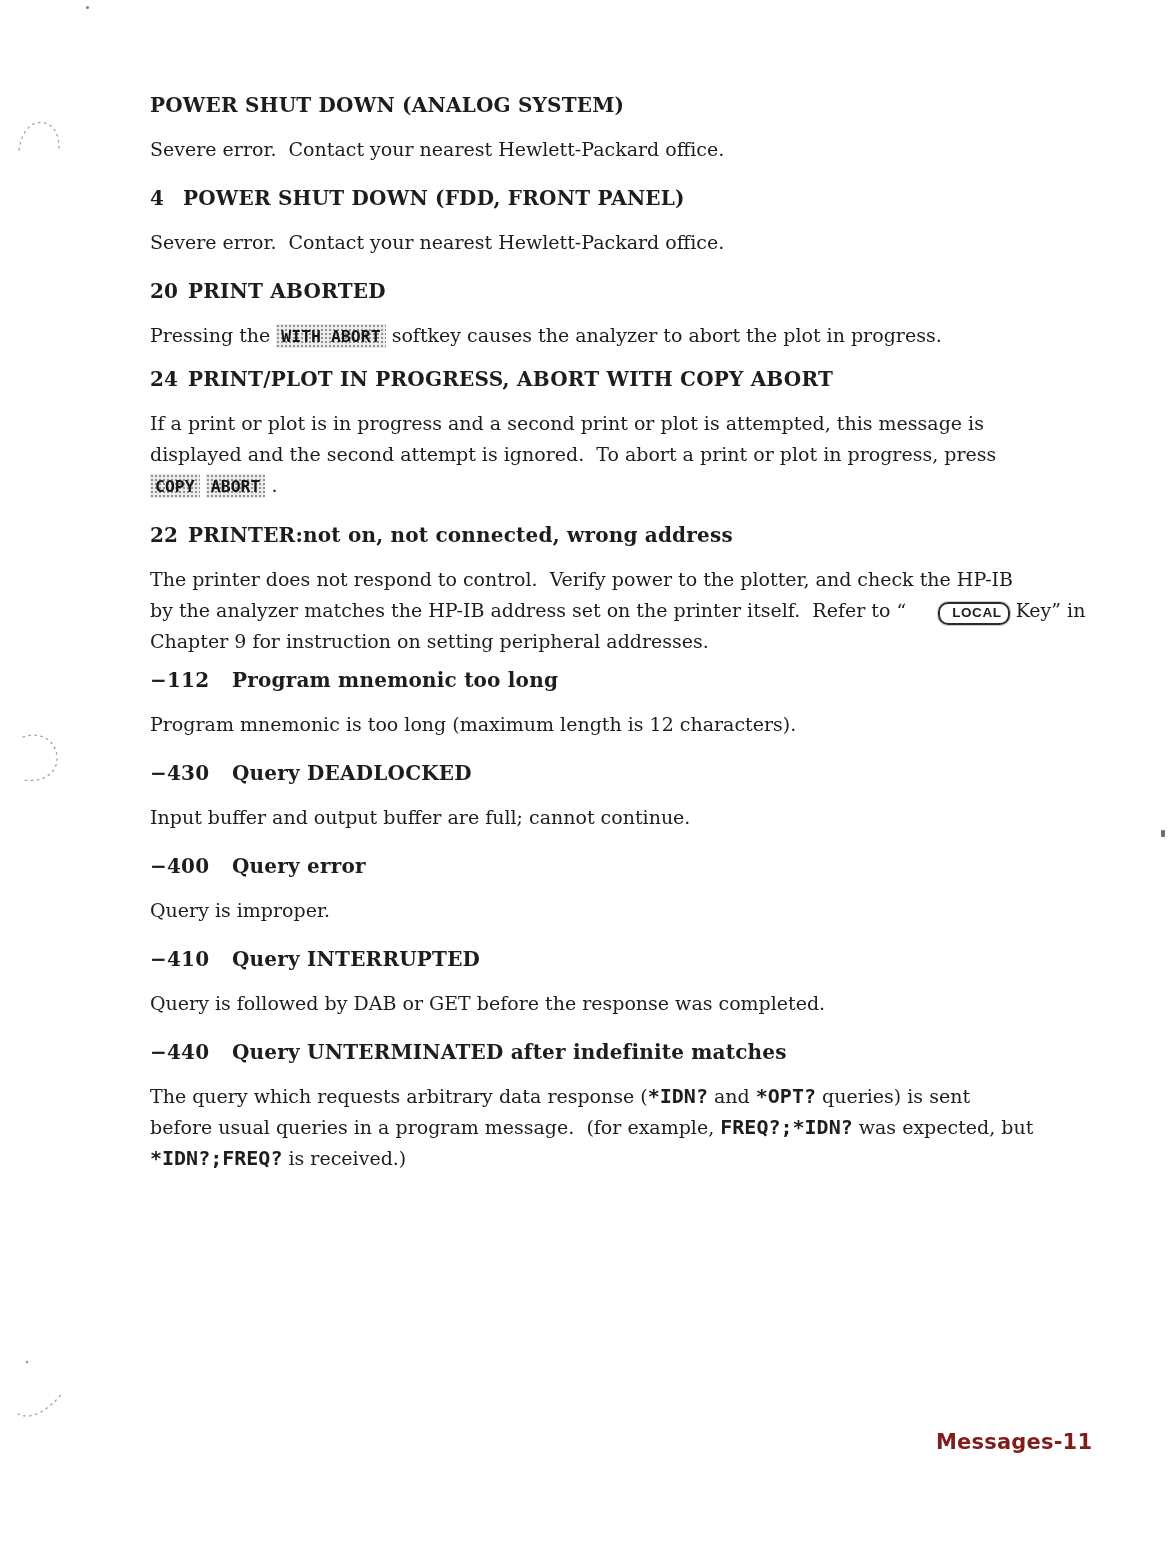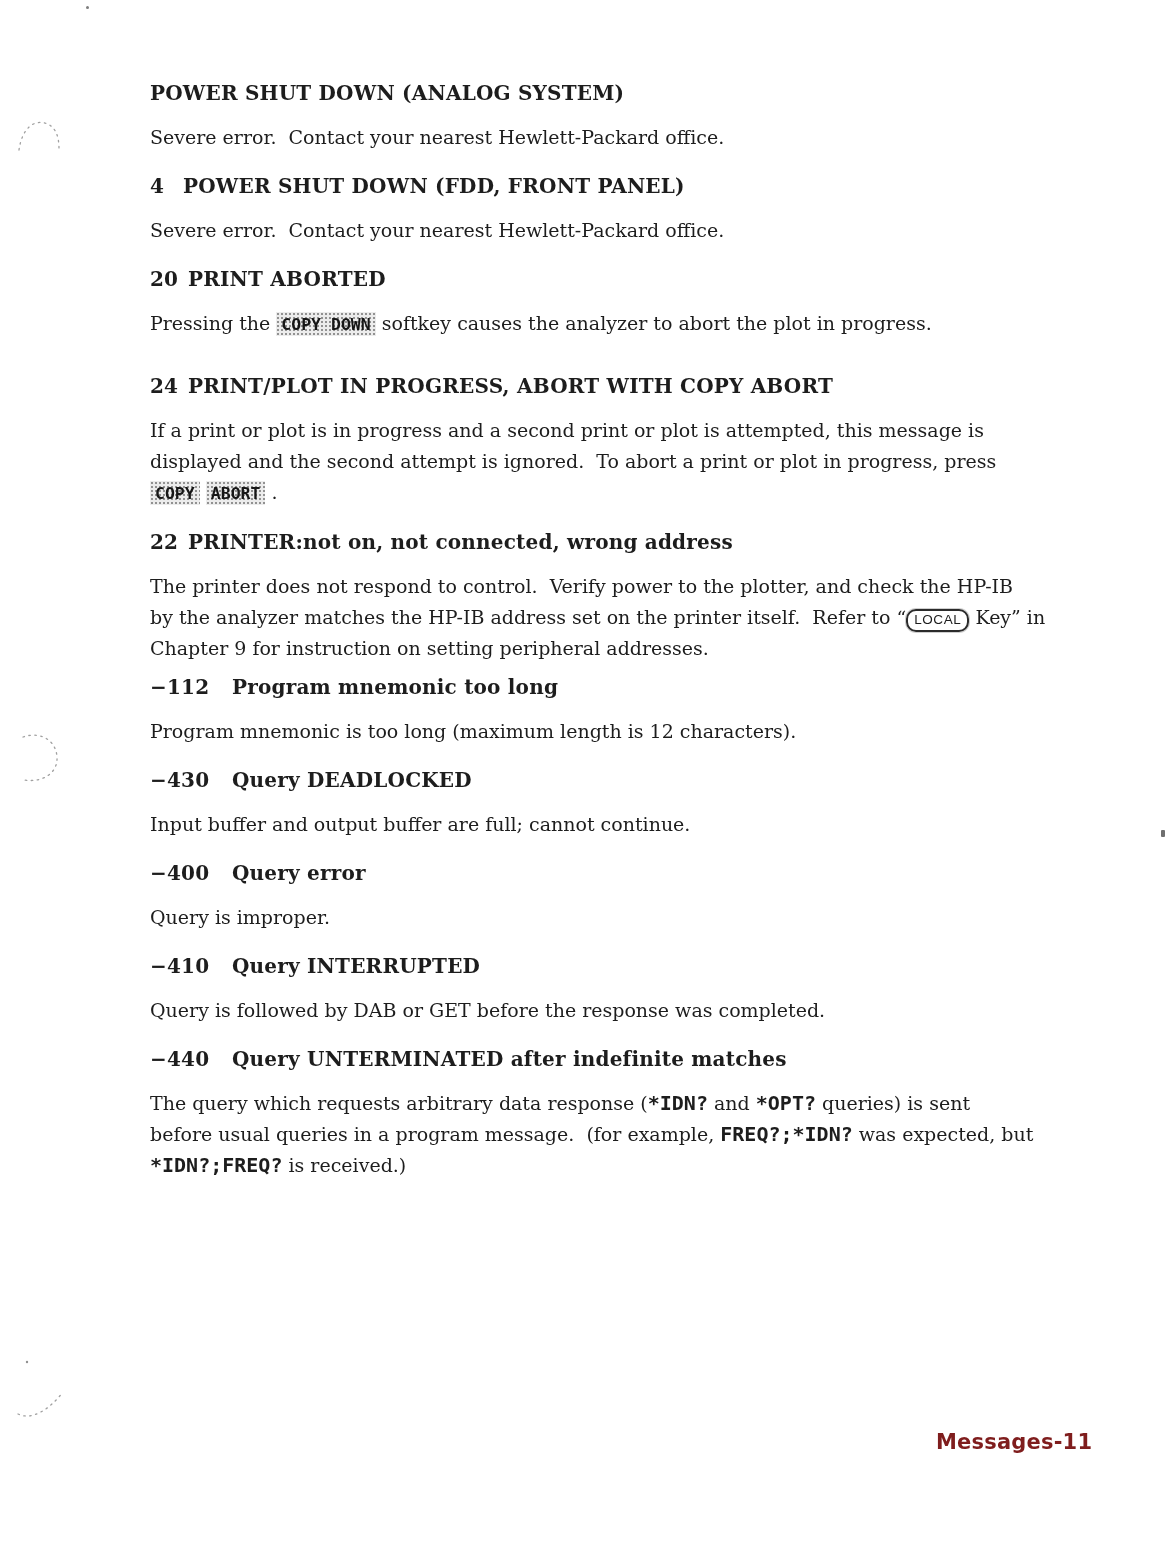--- a/index.html
+++ b/index.html
@@ -6,26 +6,26 @@
   .sheet {
     position:relative;
     width:1176px; height:1544px;
     background:#ffffff;
     overflow:hidden;
     font-family:"DejaVu Serif", serif;
     color:#1d1d1d;
   }
   .doc {
     position:absolute;
-    left:150px; top:80px;
+    left:150px; top:92px;
     width:906px;
   }
   .msg-section { margin-top:20px; }
   .msg-section:first-child { margin-top:0; }
-  .msg-section:nth-child(4) { margin-top:33px; }
+  .msg-section:nth-child(4) { margin-top:14px; }
   .msg-section:nth-child(6) { margin-top:10px; }
   .heading {
     font-weight:bold;
     font-size:20px;
     line-height:26px;
     white-space:pre;
     letter-spacing:0.2px;
   }
   .num { display:inline-block; }
   .num-1 { width:33px; }
@@ -48,29 +48,30 @@
     background-size:4px 4px;
   }
   .seg-m {
     font-family:"DejaVu Sans Mono", monospace;
     font-weight:bold;
     font-size:20px;
   }
   .seg-key {
     font-family:"Liberation Sans", sans-serif;
     font-size:13.5px;
-    font-weight:normal;
+    font-weight:bold;
     letter-spacing:0.6px;
     border:2px solid #2b2b2b;
     border-radius:10px;
-    padding:1px 6px 2px 6px;
+    padding:1px 6px 2px 12px;
     display:inline-block;
     line-height:16px;
     vertical-align:baseline;
     box-shadow:0 0 0 1px #cfcfcf;
+    margin-left:32px;
   }
   .page-footer {
     position:absolute;
     left:936px; top:1430px;
     font-family:"DejaVu Sans", sans-serif;
     font-weight:bold;
     font-size:21px;
     color:#7f1d1d;
     letter-spacing:0.2px;
   }
@@ -110,21 +111,21 @@
       </section>
       <section class="msg-section">
         <div class="heading"><span class="num num-1">4</span><span class="title">POWER SHUT DOWN (FDD, FRONT PANEL)</span></div>
         <div class="body">
           <div class="line"><span class="seg-t">Severe error.  Contact your nearest Hewlett-Packard office.</span></div>
         </div>
       </section>
       <section class="msg-section">
         <div class="heading"><span class="num num-2">20</span><span class="title">PRINT ABORTED</span></div>
         <div class="body">
-          <div class="line"><span class="seg-t">Pressing the </span><span class="seg-sk">COPY DOWN</span><span class="seg-t"> softkey causes the analyzer to abort the plot in progress.</span></div>
+          <div class="line"><span class="seg-t">Pressing the </span><span class="seg-sk">WITH ABORT</span><span class="seg-t"> softkey causes the analyzer to abort the plot in progress.</span></div>
         </div>
       </section>
       <section class="msg-section">
         <div class="heading"><span class="num num-2">24</span><span class="title">PRINT/PLOT IN PROGRESS, ABORT WITH COPY ABORT</span></div>
         <div class="body">
           <div class="line"><span class="seg-t">If a print or plot is in progress and a second print or plot is attempted, this message is</span></div>
           <div class="line"><span class="seg-t">displayed and the second attempt is ignored.  To abort a print or plot in progress, press</span></div>
           <div class="line"><span class="seg-sk">COPY</span><span class="seg-t"> </span><span class="seg-sk">ABORT</span><span class="seg-t"> .</span></div>
         </div>
       </section>

